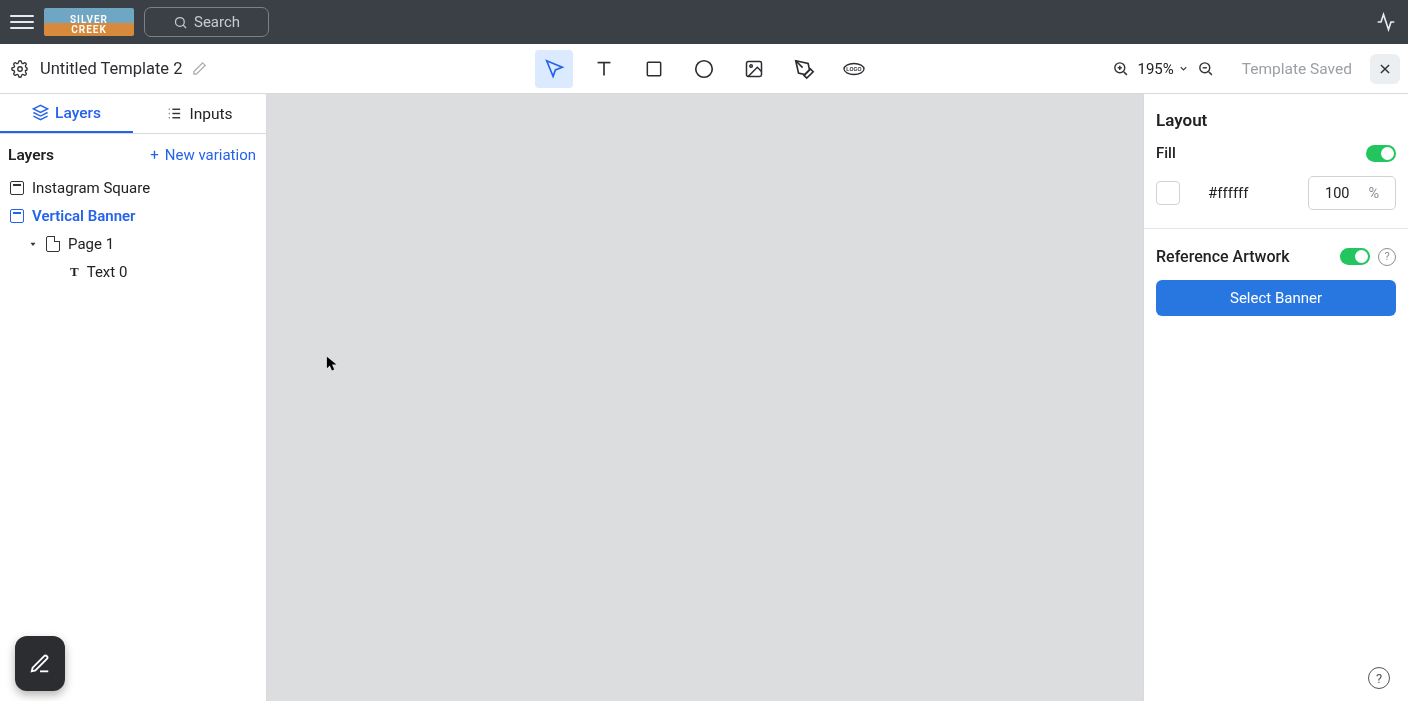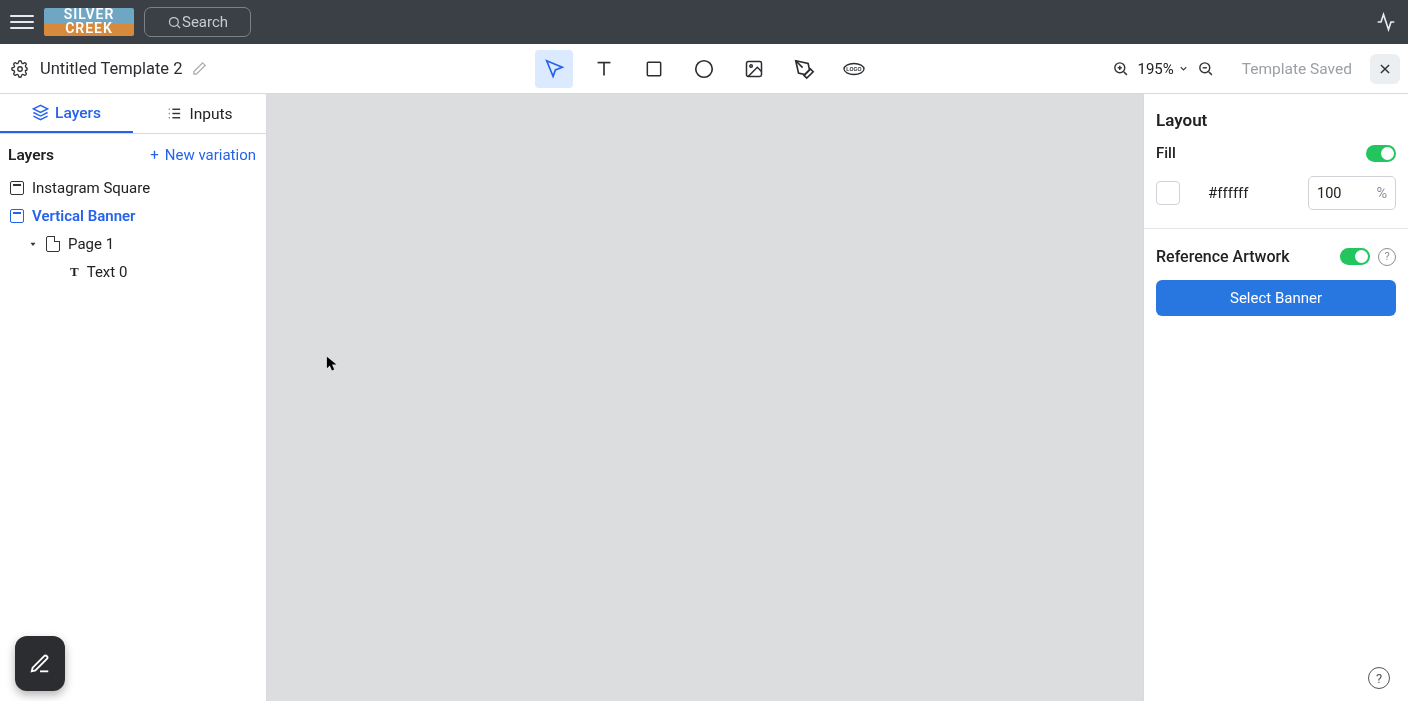--- a/index.html
+++ b/index.html
@@ -30,27 +30,27 @@
   .brand-logo {
     width: 90px; height: 28px;
     background: linear-gradient(180deg,#6fa6c4 0%,#6fa6c4 55%,#d88a3c 55%,#d88a3c 100%);
     border-radius: 2px;
     display: flex; flex-direction: column; align-items: center; justify-content: flex-end;
     font-size: 7px; font-weight: 600; color: #fff; letter-spacing: .5px;
     text-align: center;
     padding-bottom: 1px;
     line-height: 1;
   }
-  .brand-logo .brand-main { font-size: 14px; letter-spacing: 1px; }
+  .brand-logo .brand-main { font-size: 10px; letter-spacing: 1px; }
   .search-box {
-    display: flex; align-items: center; 
+    display: flex; align-items: center; gap: 6px;
     border: 1px solid #7a8288;
     border-radius: 7px;
     height: 30px;
-    padding: 0 22px;
+    padding: 0 28px;
     color: #c5cbd1;
     font-size: 15px;
     cursor: pointer;
   }
   .topbar .spacer { flex: 1; }
   .activity-icon {
     width: 24px; height: 24px;
     display: flex; align-items: center; justify-content: center;
     cursor: pointer;
     color: #e8eaed;
@@ -190,21 +190,21 @@
     width:30px;height:17px;border-radius:10px;background:#22c55e;position:relative;cursor:pointer;
   }
   .toggle::after{content:"";position:absolute;width:13px;height:13px;border-radius:50%;background:#fff;top:2px;right:2px;}
   .divider{height:1px;background:#e3e5e8;margin:4px -12px;}
   .fill-row{display:flex;align-items:center;gap:10px;}
   .swatch{width:24px;height:24px;border:1px solid #cfd3d7;border-radius:4px;background:#fff;cursor:pointer;}
   .hex-val{font-size:15px;color:#222;}
   .opacity-box{
     margin-left:auto;
     width:88px;height:34px;border:1px solid #cfd3d7;border-radius:5px;
-    display:flex;align-items:center;padding:0 8px;gap:8px;
+    display:flex;align-items:center;padding:0 16px;gap:8px;
     font-size:14.5px;
   }
   .opacity-box .pct{margin-left:auto;color:#8a8f96;}
   .ref-row{display:flex;align-items:center;gap:8px;}
   .ref-row .title{font-size:16px;font-weight:500;flex:1;}
   .help-circle{width:18px;height:18px;border:1.5px solid #8a8f96;border-radius:50%;display:flex;align-items:center;justify-content:center;font-size:11px;color:#8a8f96;cursor:pointer;}
   .select-artwork-btn{
     height:36px;background:#2876e0;color:#fff;border-radius:6px;
     display:flex;align-items:center;justify-content:center;font-size:15px;cursor:pointer;font-weight:400;
   }

